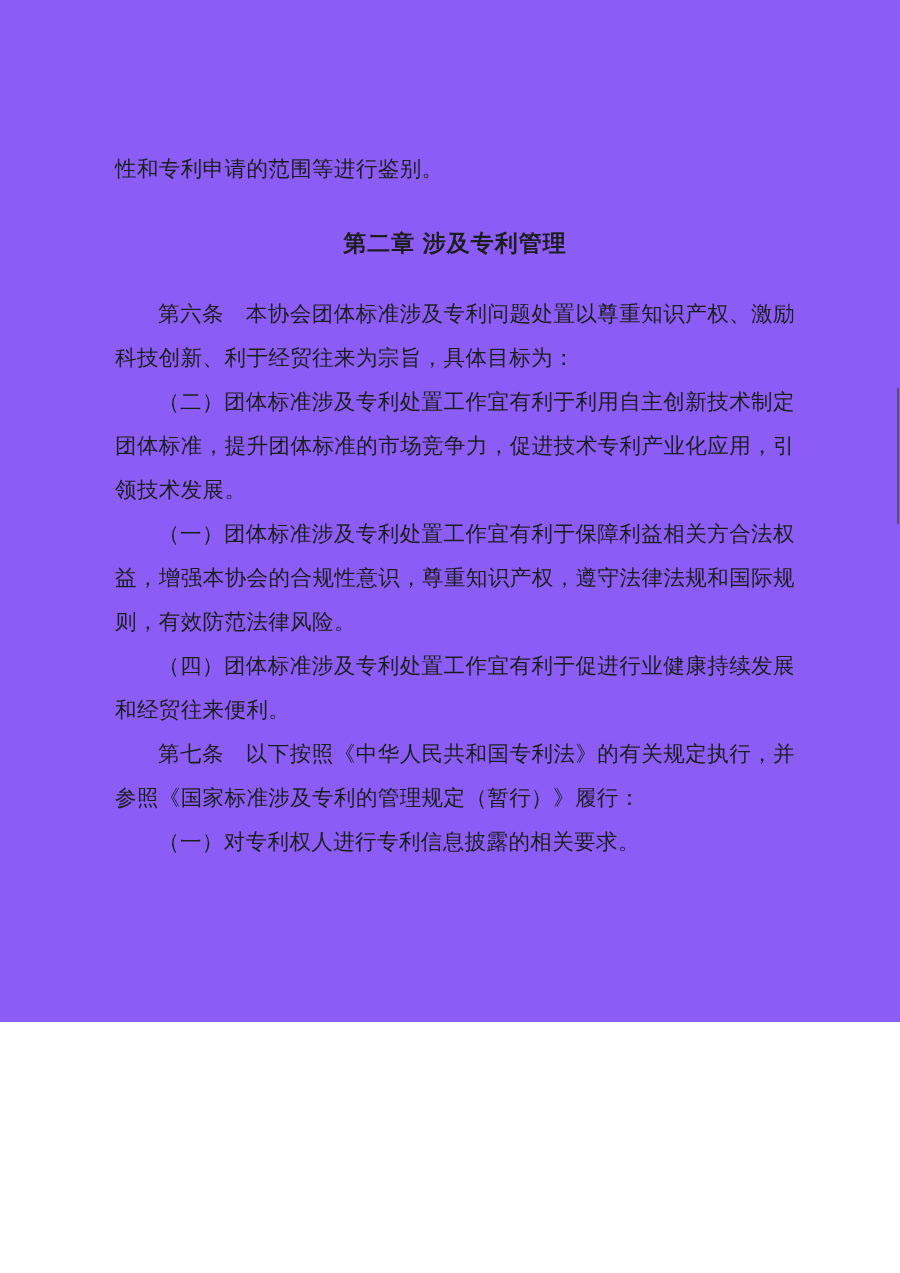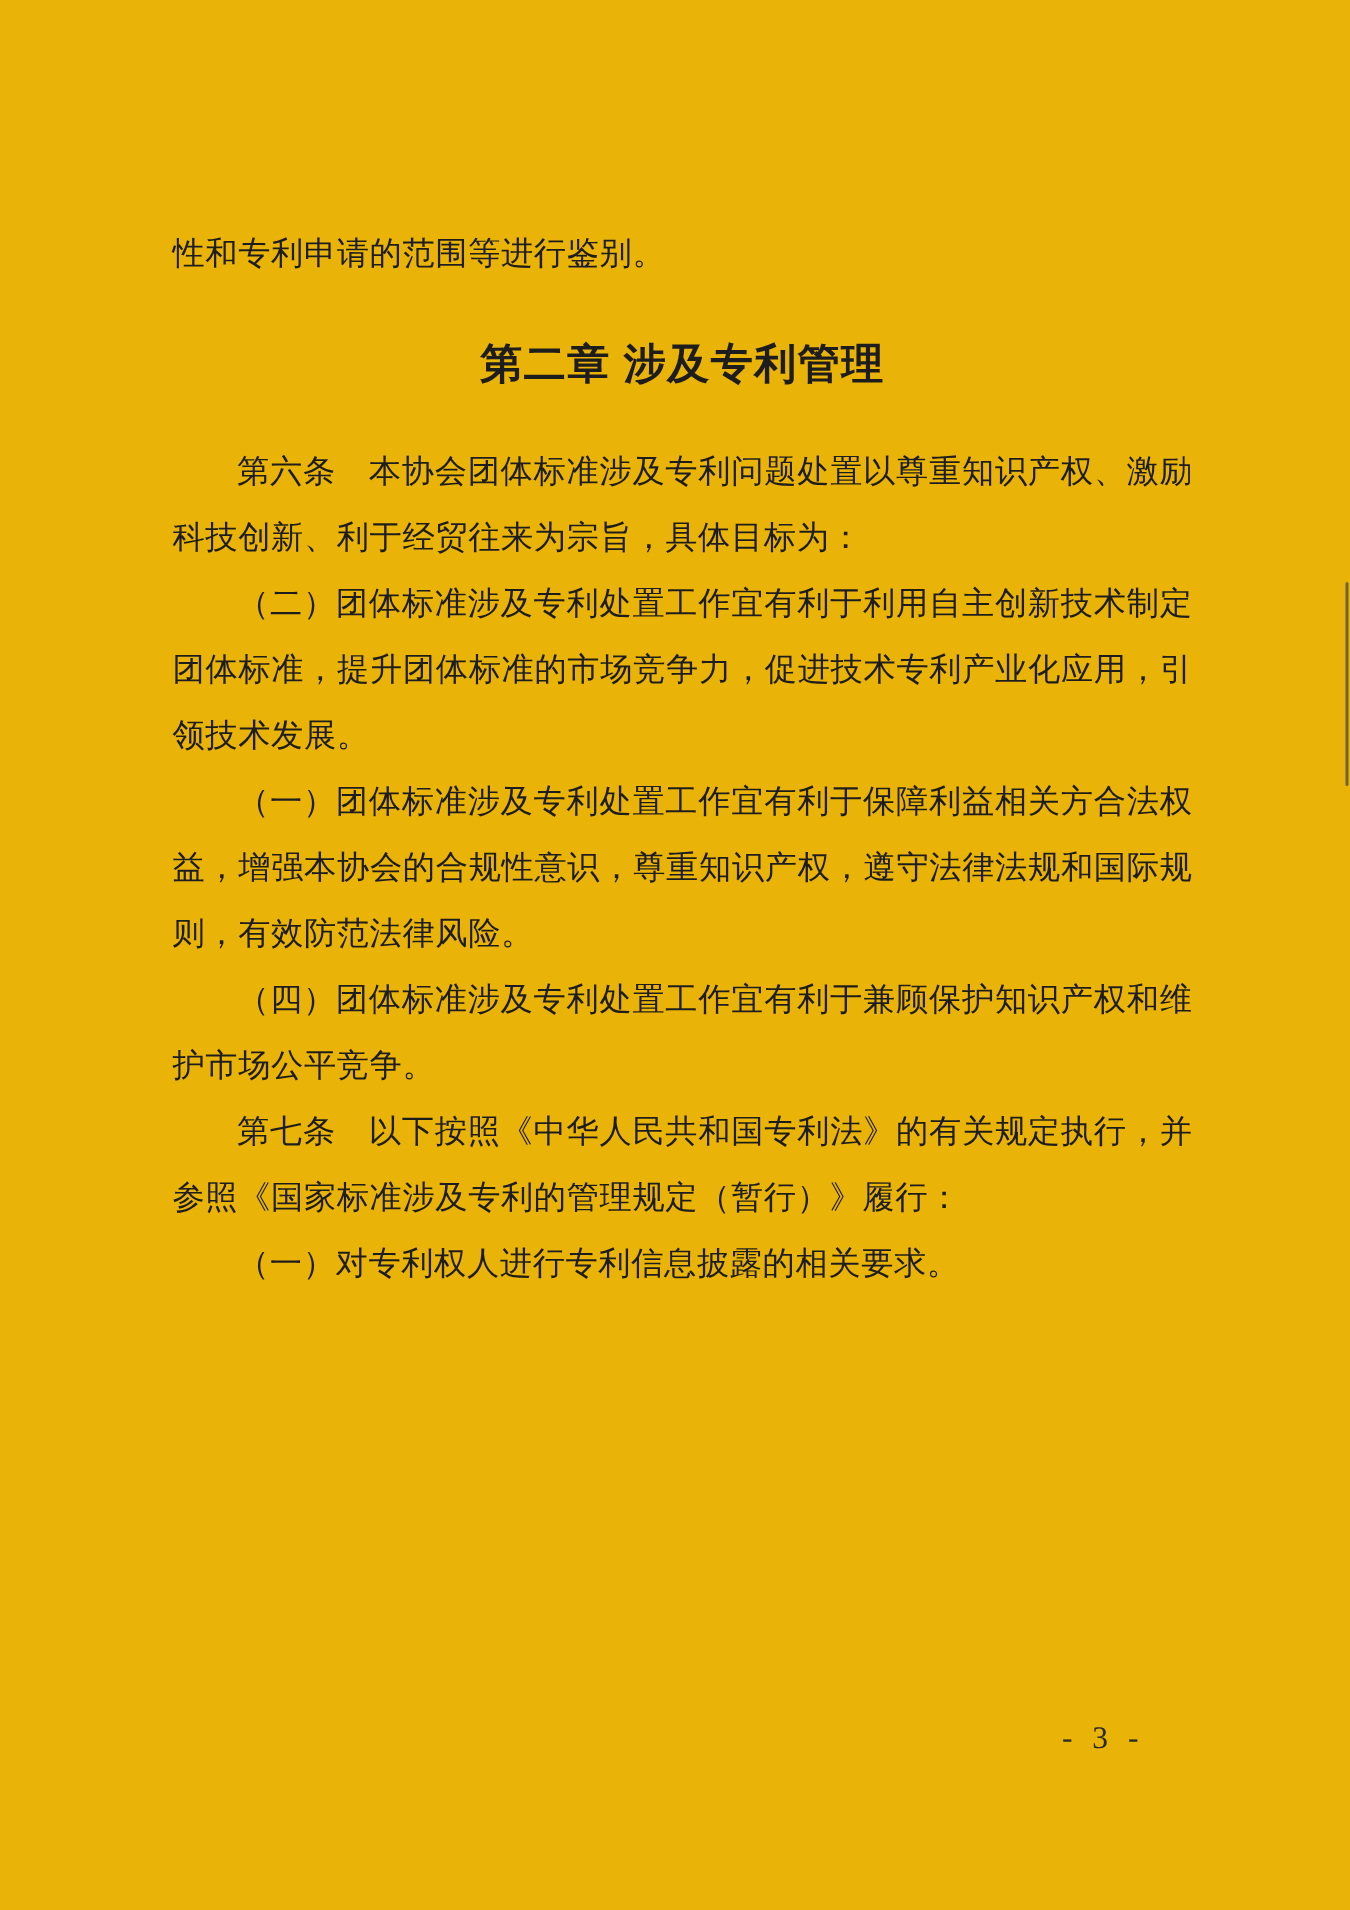--- a/index.html
+++ b/index.html
@@ -3,22 +3,22 @@
 <meta charset="utf-8">
 <style>
   html, body {
     margin: 0;
     padding: 0;
     background: #ffffff;
   }
   .page {
     position: relative;
     width: 900px;
-    height: 1273px;
-    background: #eab308;
+    height: 1022px;
+    background: #8b5cf6;
     overflow: hidden;
     font-family: "Liberation Serif", "DejaVu Serif", serif;
     color: #1d1d1d;
   }
   .content {
     position: absolute;
     left: 115px;
     top: 147px;
     width: 680px;
     font-size: 21.5px;
@@ -29,21 +29,21 @@
   }
   .content p {
     margin: 0;
   }
   .para-indent {
     text-indent: 2em;
   }
   .chapter-heading {
     font-family: "Liberation Sans", "DejaVu Sans", sans-serif;
     font-weight: bold;
-    font-size: 28px;
+    font-size: 23px;
     text-align: center;
     text-indent: 0;
     letter-spacing: 1px;
     margin: 30px 0 27px 0 !important;
   }
   .article-no {
     font-weight: normal;
   }
   .page-number {
     position: absolute;
@@ -76,21 +76,21 @@
 
     <p class="chapter-heading">第二章 涉及专利管理</p>
 
     <p class="para-indent"><span class="article-no">第六条</span><span>　本协会团体标准涉及专利问题处置以尊重知识产权、激励科技创新、利于经贸往来为宗旨，具体目标为：</span></p>
 
     <p class="para-indent"><span>（二）团体标准涉及专利处置工作宜有利于利用自主创新技术制定团体标准，提升团体标准的市场竞争力，促进技术专利产业化应用，引领技术发展。</span></p>
 
     <p class="para-indent"><span>（一）团体标准涉及专利处置工作宜有利于保障利益相关方合法权益，增强本协会的合规性意识，尊重知识产权，遵守法律法规和国际规则，有效防范法律风险。</span></p>
 
 
-    <p class="para-indent"><span>（四）团体标准涉及专利处置工作宜有利于兼顾保护知识产权和维护市场公平竞争。</span></p>
+    <p class="para-indent"><span>（四）团体标准涉及专利处置工作宜有利于促进行业健康持续发展和经贸往来便利。</span></p>
 
     <p class="para-indent"><span class="article-no">第七条</span><span>　以下按照《中华人民共和国专利法》的有关规定执行，并参照《国家标准涉及专利的管理规定（暂行）》履行：</span></p>
 
     <p class="para-indent"><span>（一）对专利权人进行专利信息披露的相关要求。</span></p>
 
 
   </div>
 
   <div class="page-number">- 3 -</div>
 

